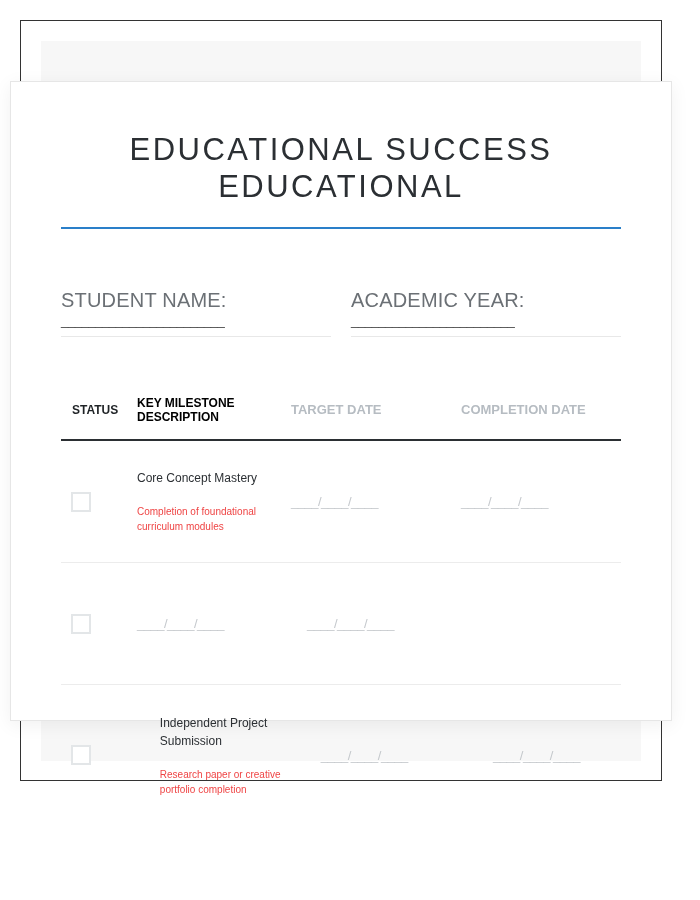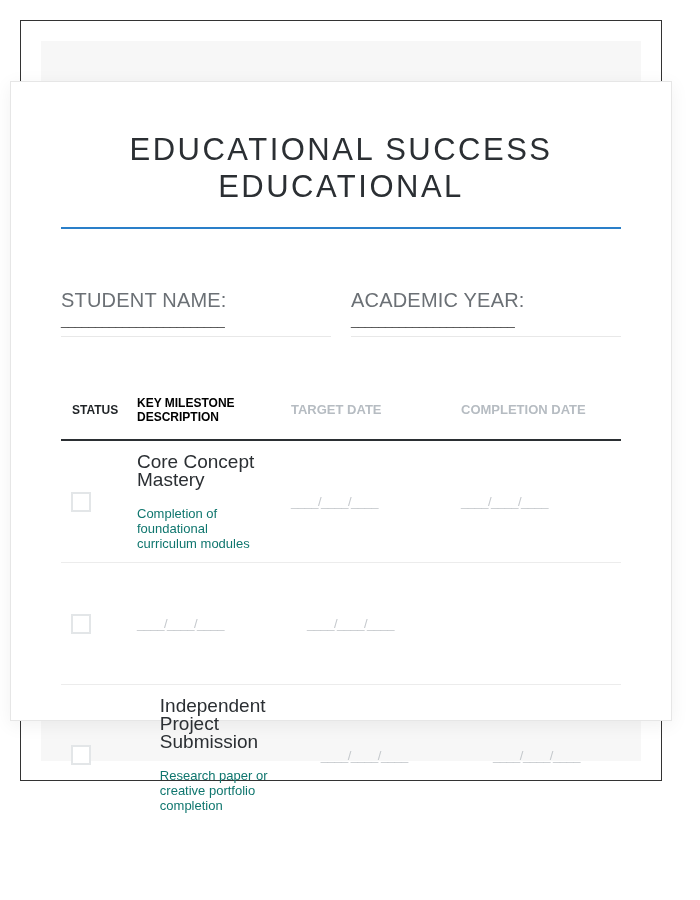--- a/index.html
+++ b/index.html
@@ -111,28 +111,28 @@
     .cell-status { width: 76px; padding-left: 10px; box-sizing: border-box; }
     .checkbox {
       width: 20px;
       height: 20px;
       border: 2px solid #e3e6e8;
       background: #fff;
       box-sizing: border-box;
     }
     .cell-desc { width: 154px; }
     .m-title {
-      font-size: 19px;
+      font-size: 12px;
       line-height: 18px;
       color: #2b2f33;
     }
     .m-sub {
-      font-size: 13px;
+      font-size: 10px;
       line-height: 15px;
-      color: #0f766e;
+      color: #ef4444;
       margin-top: 17px;
       width: 125px;
     }
     .cell-date { width: 170px; }
     .cell-date.comp { width: 160px; }
     .date-line {
       font-size: 13px;
       color: #c4c8cc;
       letter-spacing: -0.5px;
       white-space: nowrap;

